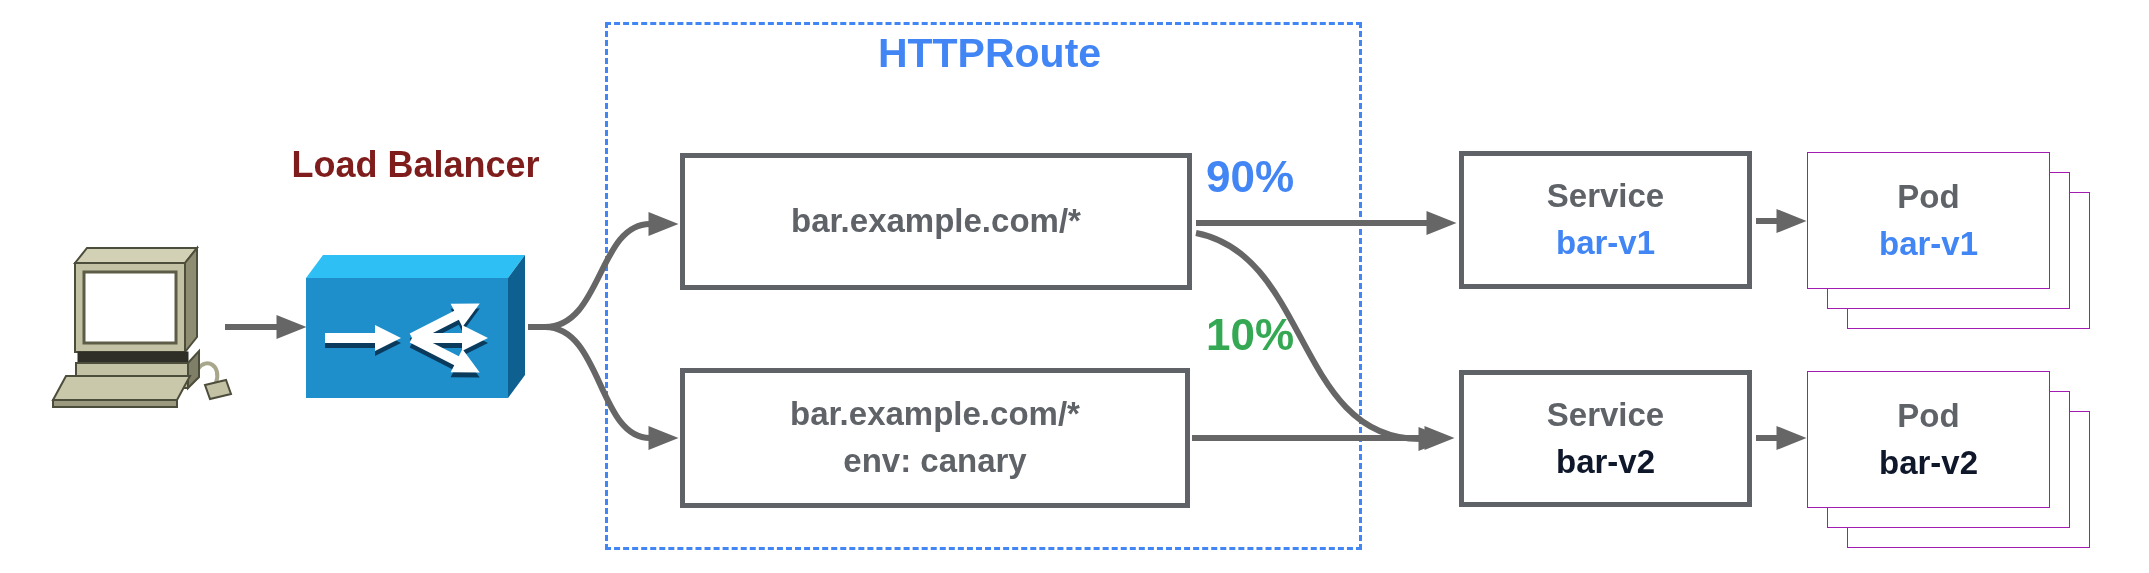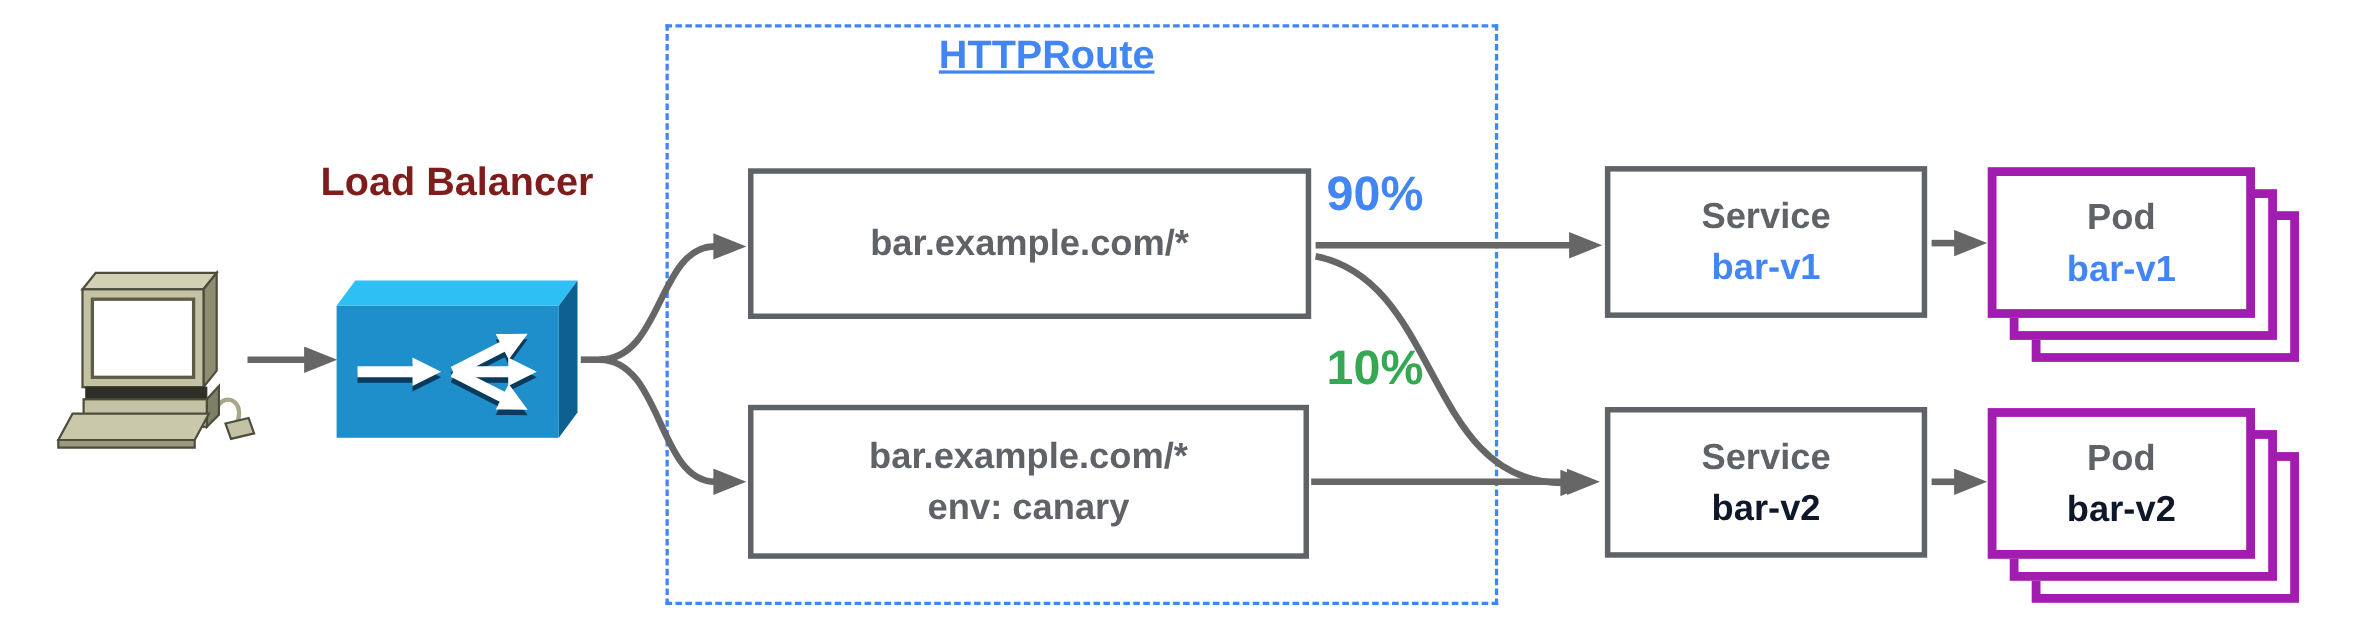--- a/index.html
+++ b/index.html
@@ -17,35 +17,35 @@
   }
   .lb-label{
     position:absolute;left:248px;top:144px;width:335px;z-index:2;
     color:#7f1d1d;font-weight:700;font-size:36px;text-align:center;
   }
   .dashed-region{
     position:absolute;left:605px;top:22px;width:757px;height:528px;z-index:0;
     border:3px dashed #4285F4;box-sizing:border-box;
   }
   .region-title{
-    position:absolute;left:573px;top:26px;width:757px;z-index:2;text-align:center;
-    color:#4285F4;font-weight:700;font-size:36px;line-height:1.32;text-decoration:underline;
+    position:absolute;left:611px;top:26px;width:757px;z-index:2;text-align:center;
+    color:#4285F4;font-weight:700;font-size:41px;line-height:1.32;
   }
   .rule1{left:680px;top:153px;width:512px;height:137px;}
   .rule2{left:680px;top:368px;width:510px;height:140px;}
   .svc1{left:1459px;top:151px;width:293px;height:138px;}
   .svc2{left:1459px;top:370px;width:293px;height:137px;}
   .pct{position:absolute;z-index:3;font-weight:700;font-size:44px;}
   .pct-90{left:1206px;top:152px;color:#4285F4;}
   .pct-10{left:1206px;top:290px;color:#34A853;margin-top:20px;}
   .text-blue{color:#4285F4;}
   .text-green{color:#0f172a;}
   .pod-stack{position:absolute;z-index:2;}
   .pod-card{
-    position:absolute;box-sizing:border-box;border:8px solid #a21caf;background:#ffffff;
+    position:absolute;box-sizing:border-box;border:1px solid #a21caf;background:#ffffff;
   }
   .pod-front{
     display:flex;flex-direction:column;align-items:center;justify-content:center;
     color:#5F6368;font-weight:700;font-size:33px;line-height:1.42;text-align:center;
   }
 </style>
 </head>
 <body>
 
 <div class="canvas">

